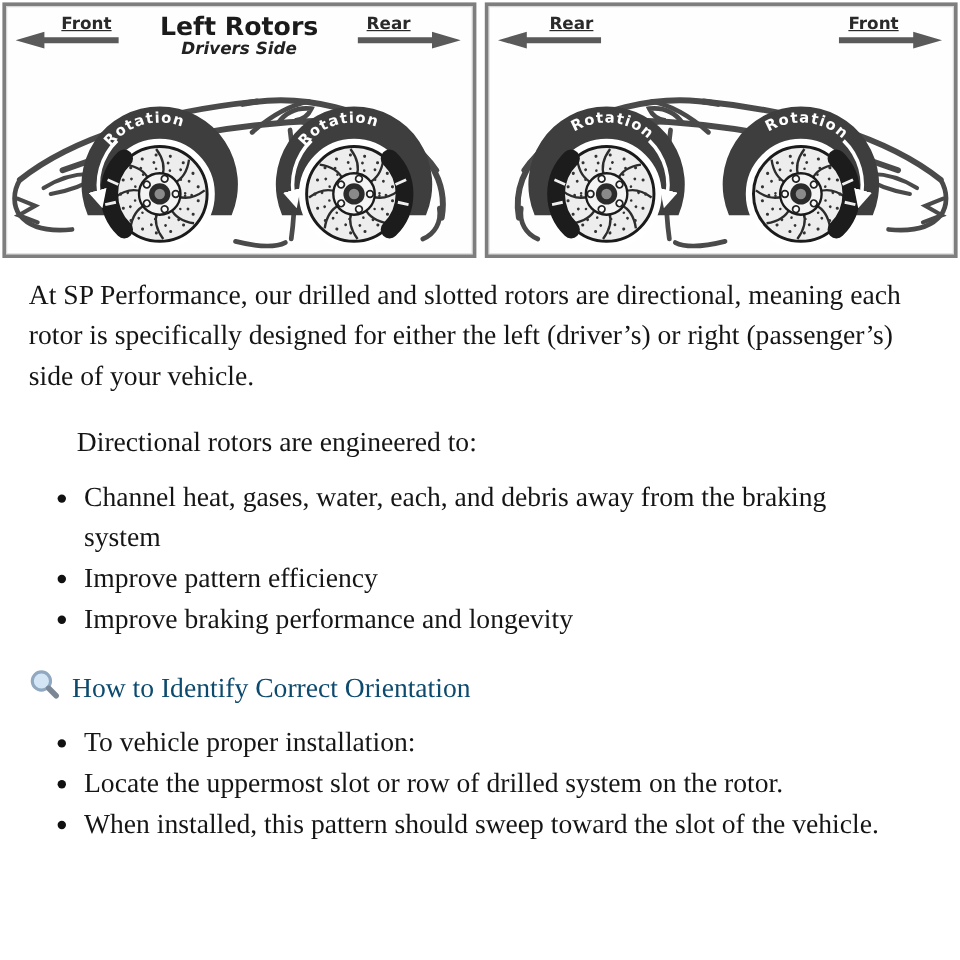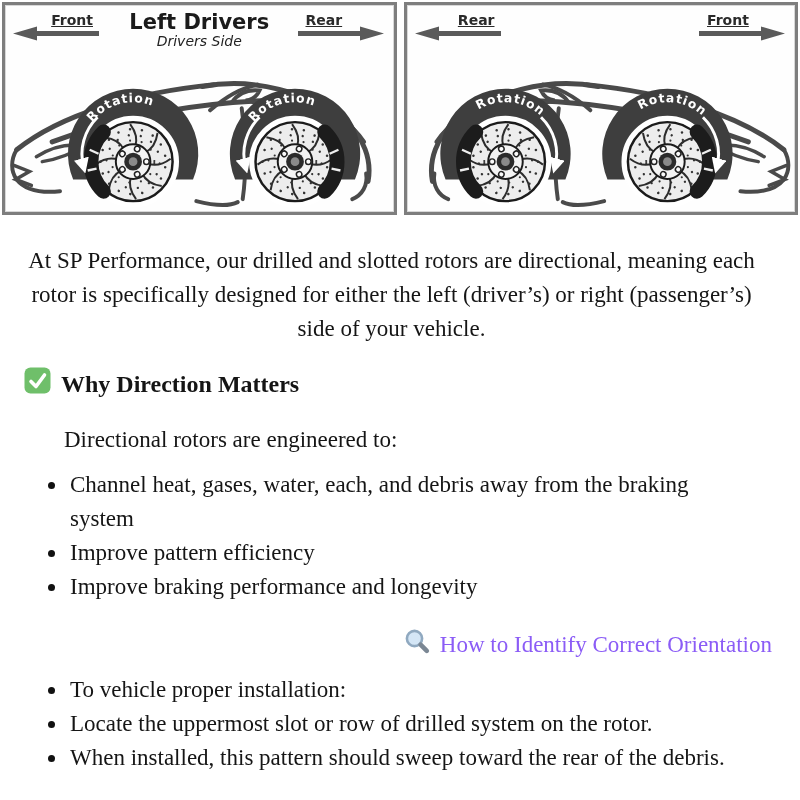--- a/index.html
+++ b/index.html
@@ -10,38 +10,38 @@
   }
   
   .diagram { display:flex; gap:7px; padding:2px 2px 0 2px; }
   .panel {
     flex:1; height:213px; border:3px solid #7e7e7e; background:#fefefe;
     box-shadow: inset 0 0 0 1px #d8d8d8; position:relative; overflow:hidden;
   }
   .panel-head { display:flex; justify-content:space-between; align-items:flex-start; padding:5px 8px 0 8px; }
   .titles { flex:1; text-align:center; font-family:"DejaVu Sans", sans-serif; margin-top:1px; }
   .title   { font-size:21px; font-weight:bold; color:#1b1b1b; line-height:1.05; }
-  .subtitle{ font-size:14px; font-weight:normal; font-style:italic; color:#222; }
+  .subtitle{ font-size:14px; font-weight:bold; font-style:italic; color:#222; }
   .dir { width:88px; display:flex; flex-direction:column; font-family:"DejaVu Sans", sans-serif; margin-top:3px; }
   .dir .lbl { font-size:14px; font-weight:bold; text-decoration:underline; color:#2a2a2a; line-height:1; }
   .dir-left  .lbl { align-self:flex-end; padding-right:8px; }
   .dir-right .lbl { align-self:flex-start; padding-left:8px; }
   .dir svg { margin-top:-1px; display:block; }
   .car-wrap { position:absolute; left:0; right:0; bottom:1px; }
   .car-wrap svg { display:block; width:100%; height:156px; }
   
   .main { padding:0 28px 0 24px; }
-  .intro { margin-top:29px; font-size:23px; line-height:1.47; max-width:735px;text-align:center; }
+  .intro { margin-top:14px; font-size:23px; line-height:1.47; max-width:735px; }
   .h-why {
     margin-top:22px; font-size:24px; font-weight:bold;
     display:flex; align-items:center; gap:10px; line-height:1.2;
   }
   .h-how {
-    margin-top:24px; font-size:23px; font-weight:normal; color:#8b5cf6;
-    display:flex; align-items:center; gap:9px; line-height:1.2;justify-content:flex-end;
+    margin-top:24px; font-size:23px; font-weight:normal; color:#0c4a6e;
+    display:flex; align-items:center; gap:9px; line-height:1.2;
   }
   .lead { margin-top:23px; font-size:23px; line-height:1.4;margin-left:40px; }
   ul { margin-top:12px; padding-left:44px; list-style:disc outside; }
   li { font-size:23px; line-height:1.47; padding-left:2px; }
   ul.why li { max-width:645px; }
   ul.how li { max-width:707px; }
   li::marker { color:#111; }
   .icon { flex:0 0 auto; display:inline-block; }
 </style>
 </head>
@@ -134,21 +134,21 @@
 
   <div class="panel">
     <div class="panel-head">
       <div class="dir dir-left">
         <span class="lbl">Front</span>
         <svg width="86" height="15" viewBox="0 0 86 15">
           <polygon points="0,7.5 24,0.5 24,5 86,5 86,10 24,10 24,14.5" fill="#5a5a5a"></polygon>
         </svg>
       </div>
       <div class="titles">
-        <div class="title">Left Drivers</div>
+        <div class="title">Left Rotors</div>
         <div class="subtitle">Drivers Side</div>
       </div>
       <div class="dir dir-right">
         <span class="lbl">Rear</span>
         <svg width="86" height="15" viewBox="0 0 86 15">
           <polygon points="86,7.5 62,0.5 62,5 0,5 0,10 62,10 62,14.5" fill="#5a5a5a"></polygon>
         </svg>
       </div>
     </div>
     <div class="car-wrap">
@@ -204,29 +204,20 @@
         </g>
       </svg>
     </div>
   </div>
 </div>
 
 <div class="main">
 
   <p class="intro">At SP Performance, our drilled and slotted rotors are directional, meaning each rotor is specifically designed for either the left (driver’s) or right (passenger’s) side of your vehicle.</p>
 
-  <h2 class="h-why">
-    <span class="icon">
-      <svg width="27" height="27" viewBox="0 0 27 27">
-        <rect x="0.5" y="0.5" width="26" height="26" rx="6" fill="#6fbf6a"></rect>
-        <path d="M 7,14.5 L 12,19.5 L 20.5,8" stroke="#ffffff" stroke-width="3.6" fill="none" stroke-linecap="round" stroke-linejoin="round"></path>
-      </svg>
-    </span>
-    <span>Why Direction Matters</span>
-  </h2>
 
   <p class="lead">Directional rotors are engineered to:</p>
 
   <ul class="why">
     <li>Channel heat, gases, water, each, and debris away from the braking system</li>
     <li>Improve pattern efficiency</li>
     <li>Improve braking performance and longevity</li>
   </ul>
 
   <h2 class="h-how">
@@ -235,16 +226,16 @@
         <circle cx="10.5" cy="10.5" r="7.6" fill="#d4e6f6" stroke="#90a9c0" stroke-width="2.6"></circle>
         <line x1="16.6" y1="16.6" x2="22.8" y2="22.8" stroke="#7b8794" stroke-width="4.6" stroke-linecap="round"></line>
       </svg>
     </span>
     <span>How to Identify Correct Orientation</span>
   </h2>
 
   <ul class="how">
     <li>To vehicle proper installation:</li>
     <li>Locate the uppermost slot or row of drilled system on the rotor.</li>
-    <li>When installed, this pattern should sweep toward the rear of the debris.</li>
+    <li>When installed, this pattern should sweep toward the slot of the vehicle.</li>
   </ul>
 
 </div>
 
 </body></html>

